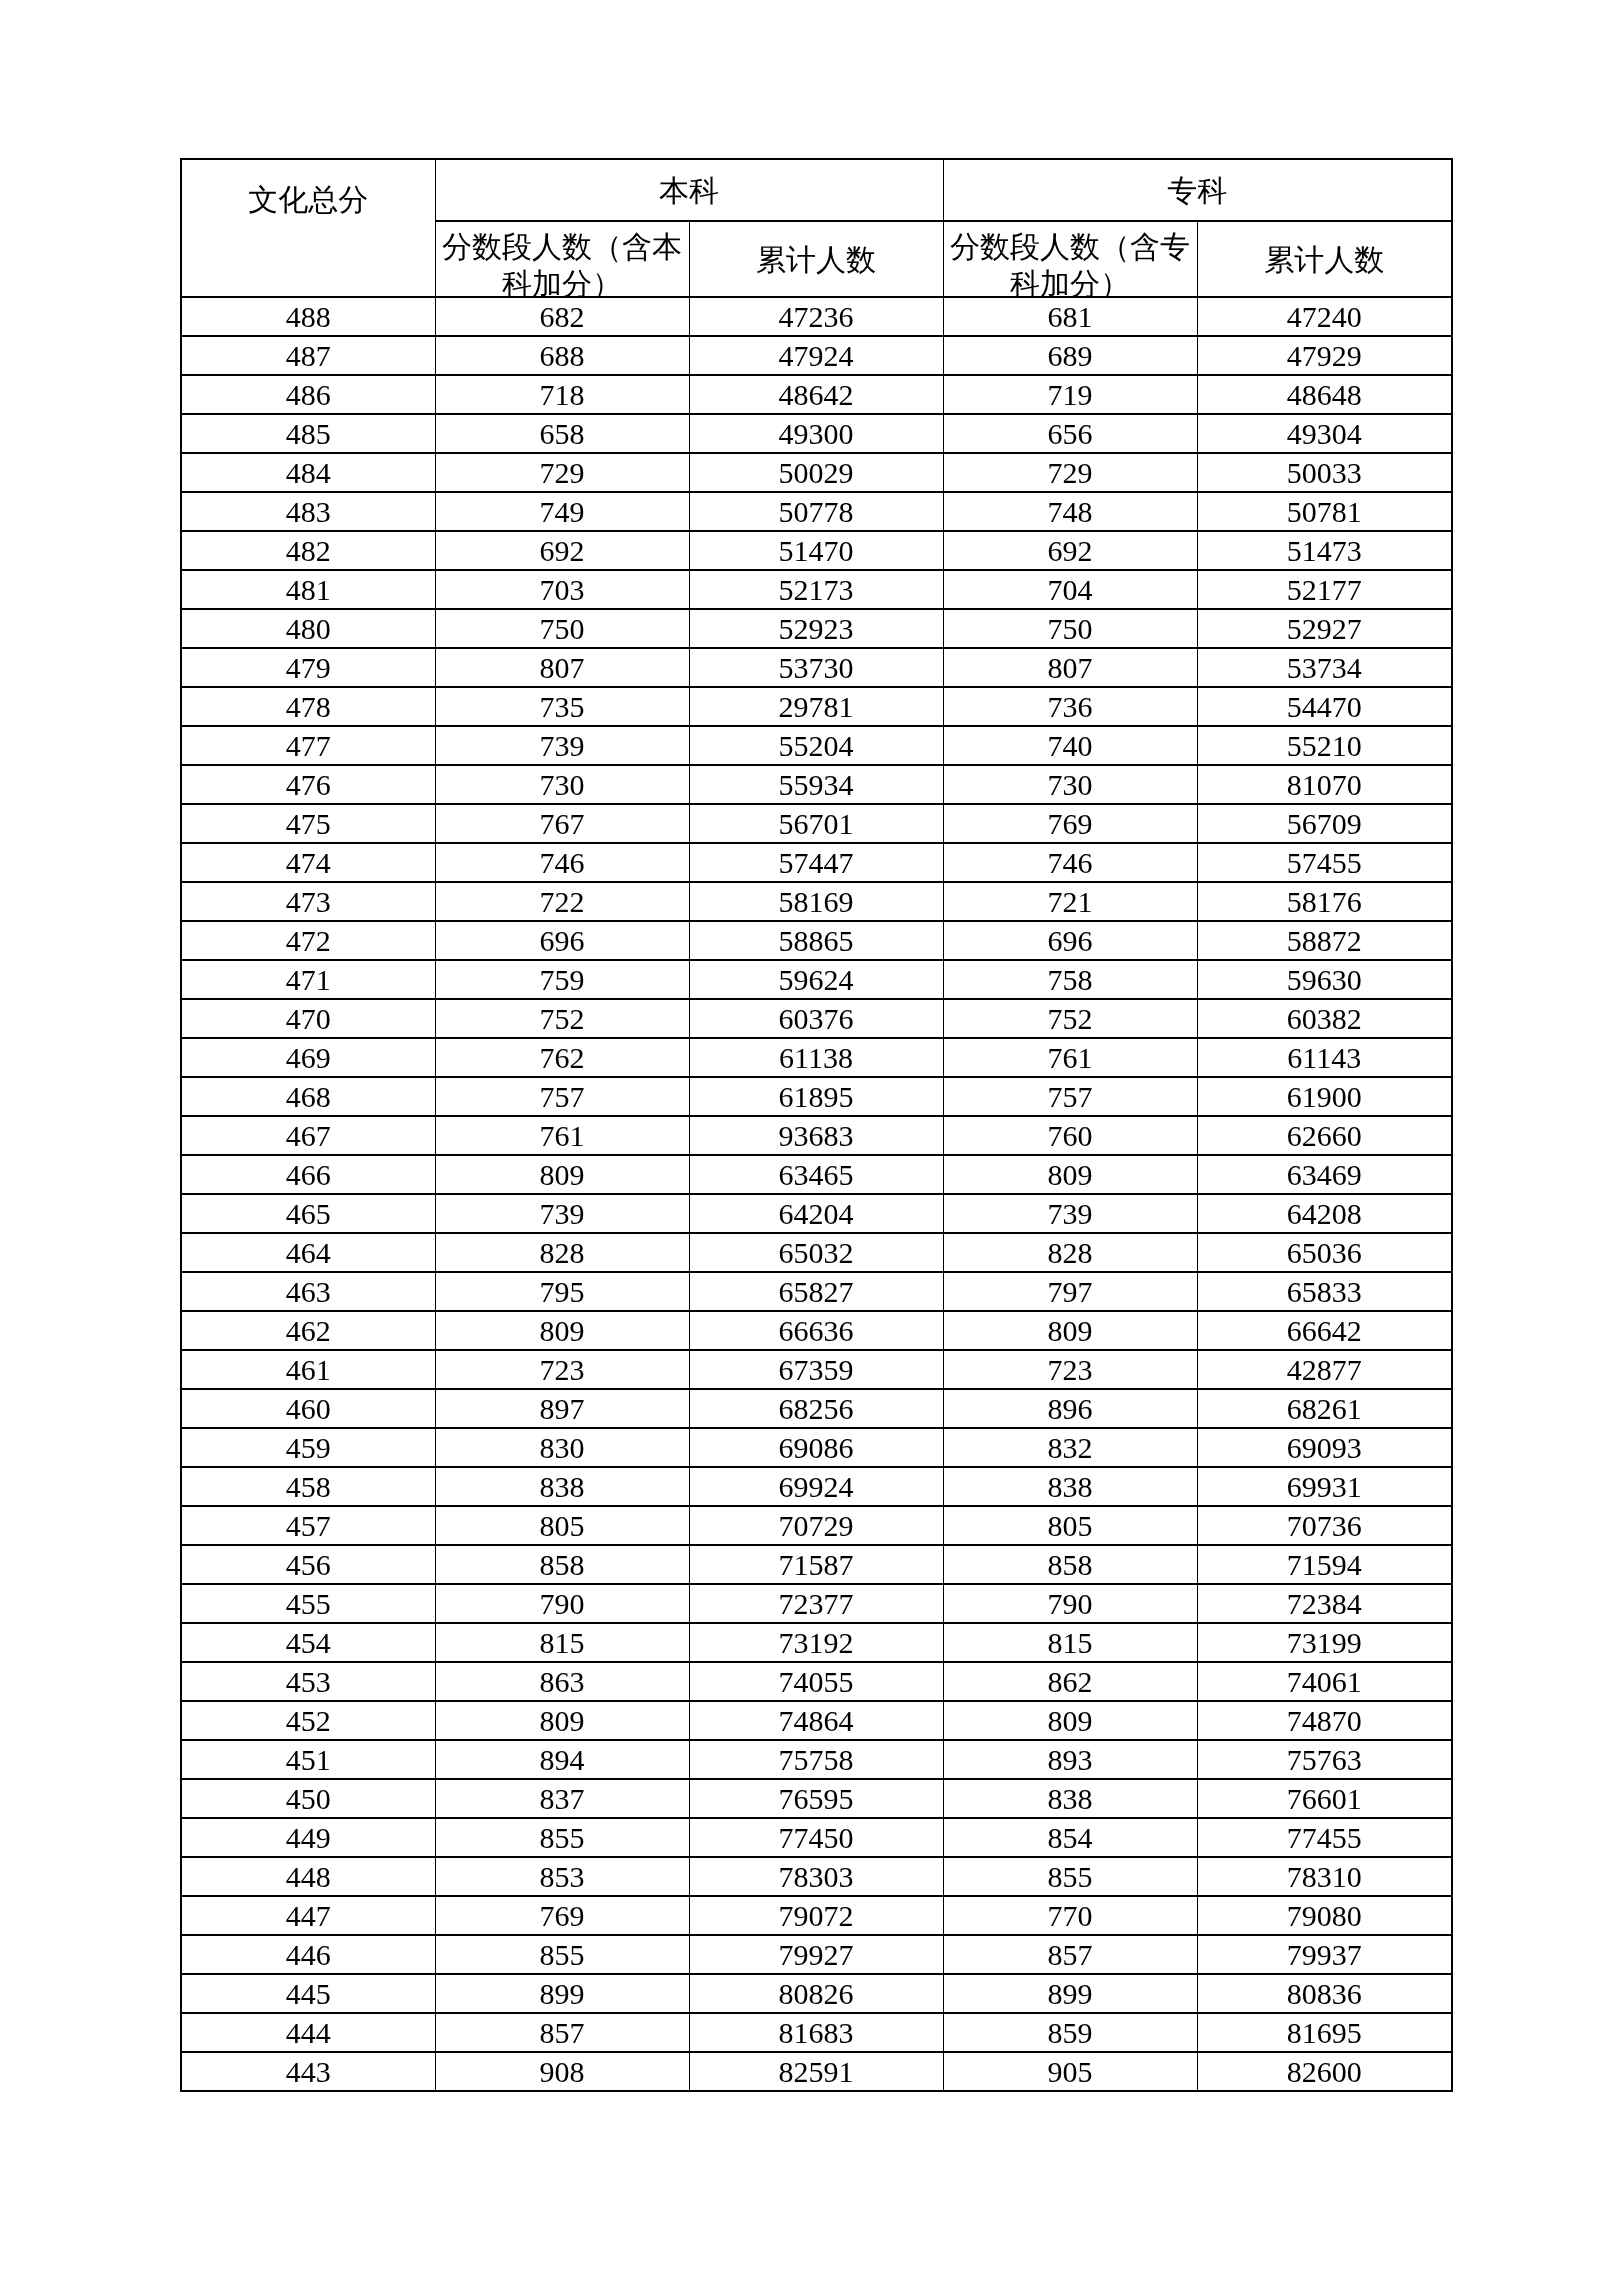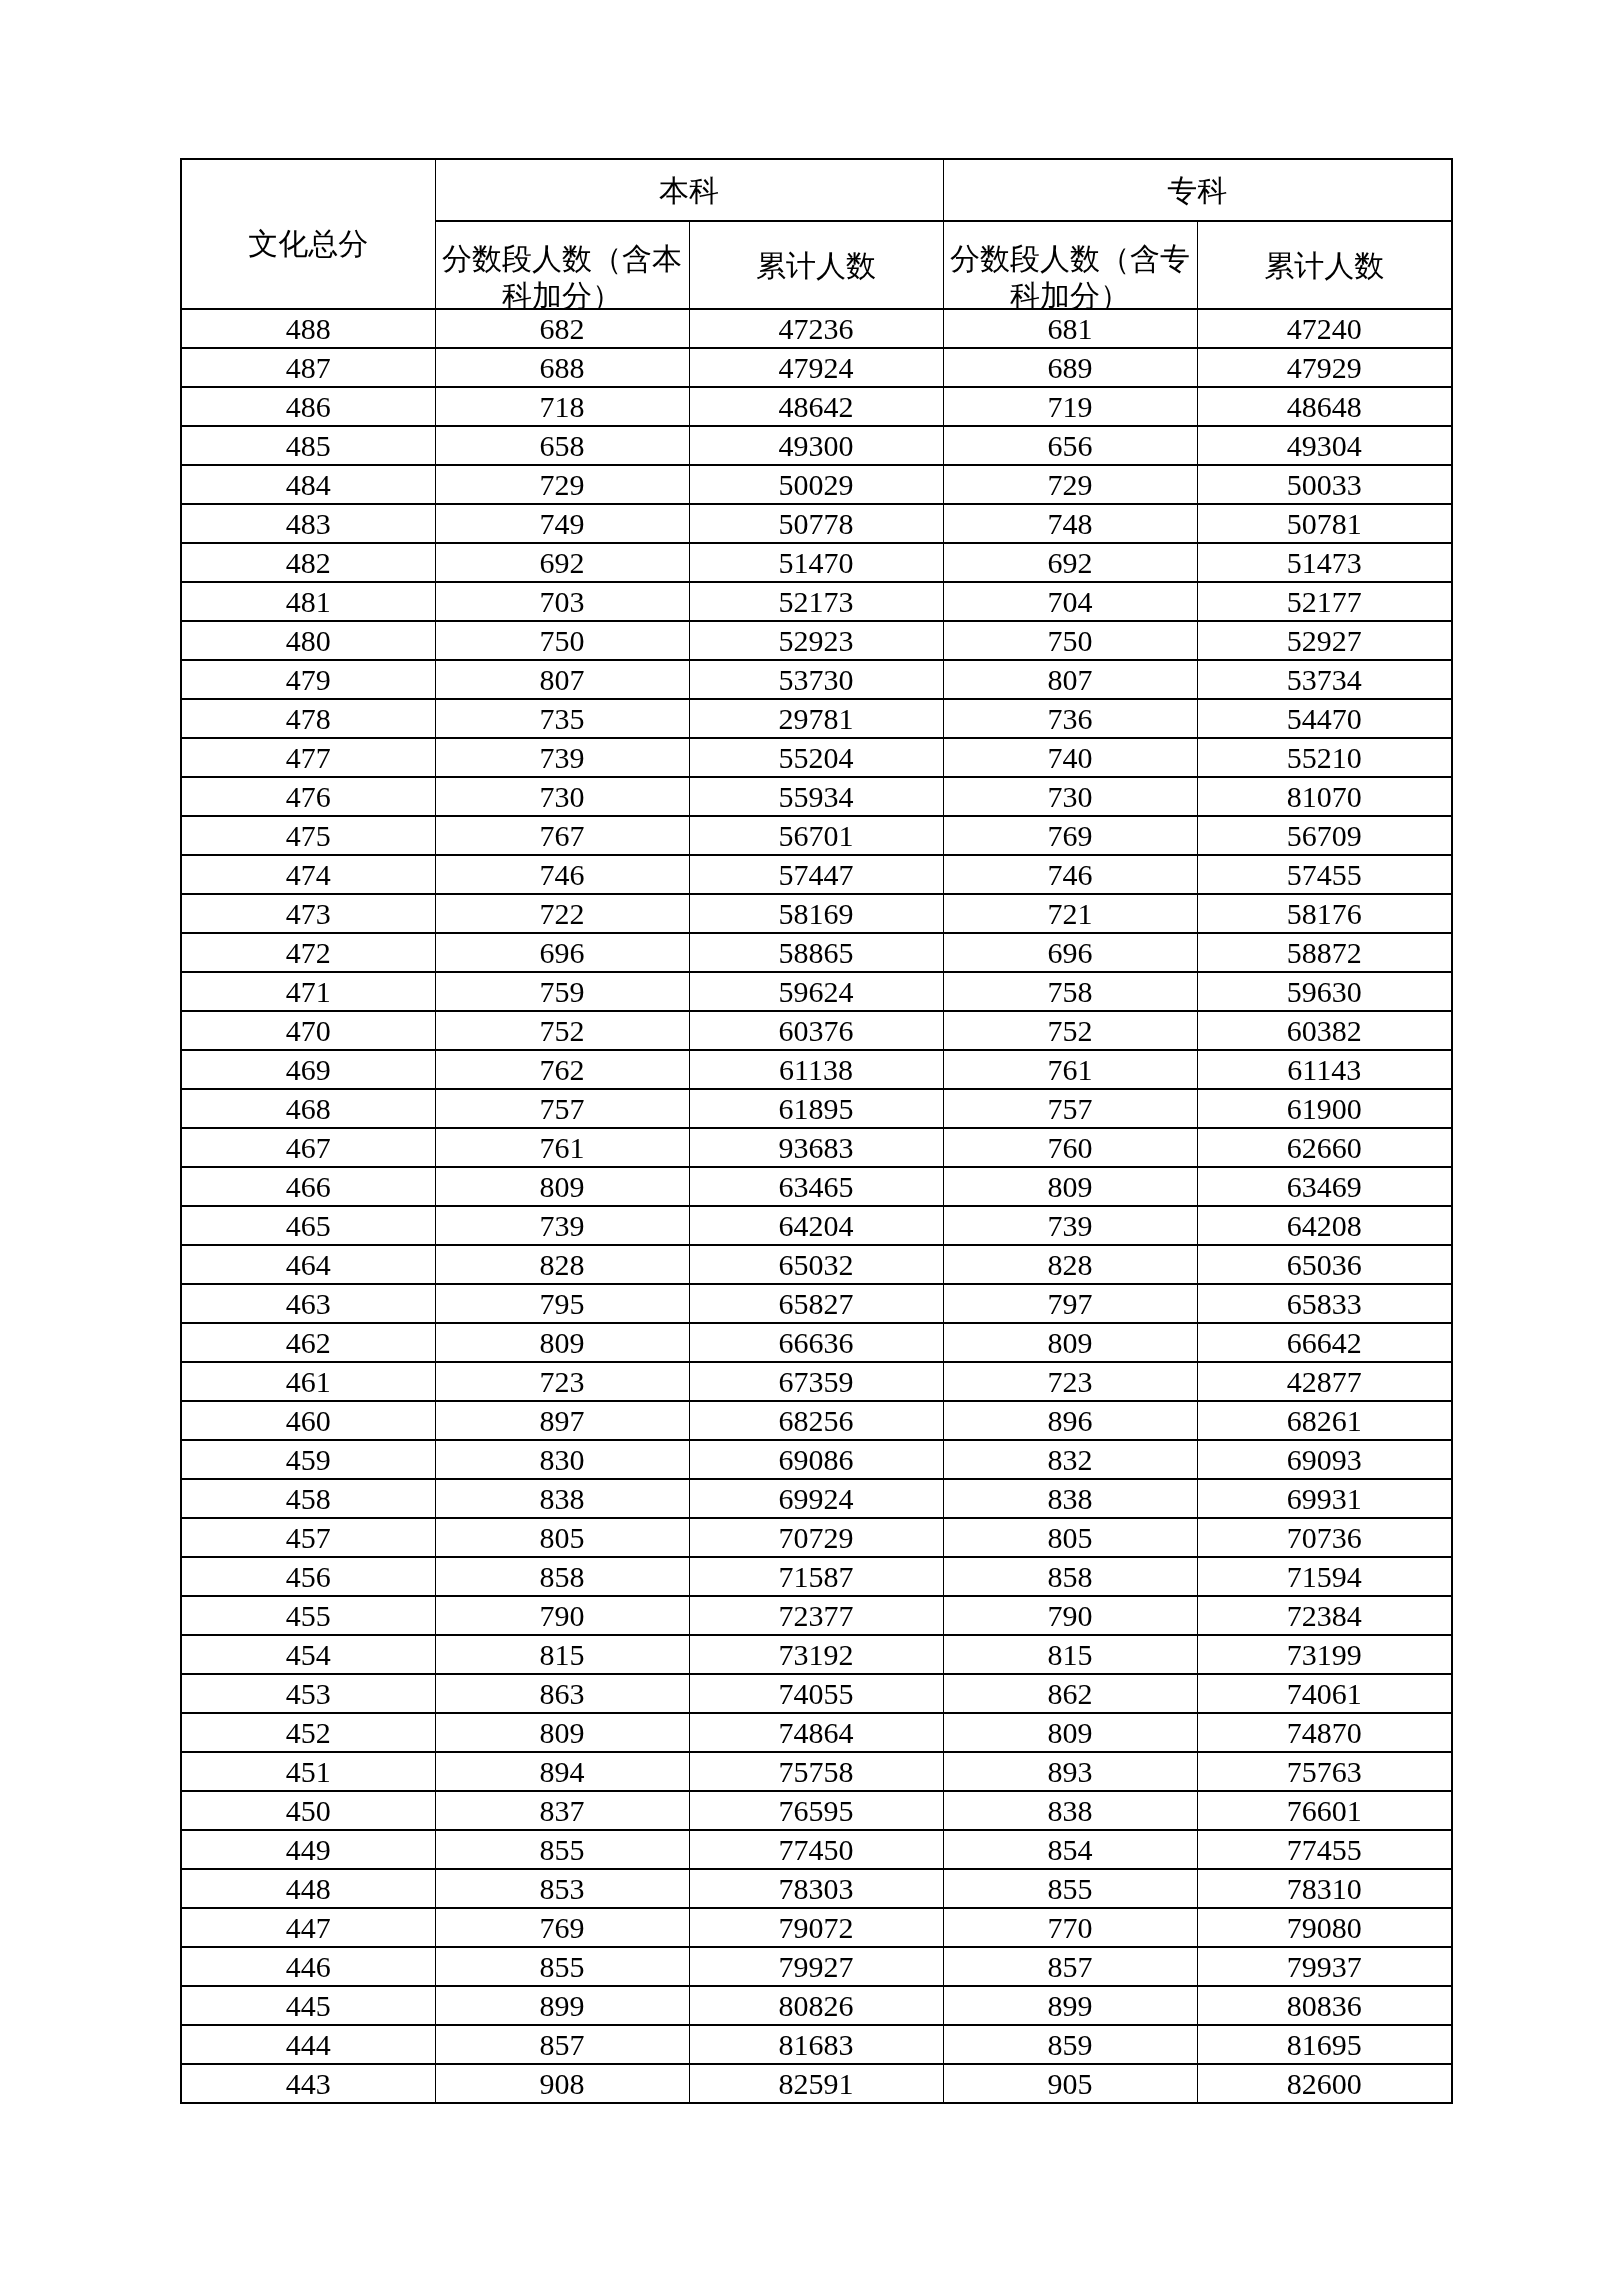--- a/index.html
+++ b/index.html
@@ -29,21 +29,21 @@
   }
   table.score-table th {
     font-family: Liberation Serif, serif;
     font-weight: normal;
     font-size: 30px;
     line-height: 37px;
   }
   tr.hdr1 th { height: 60px; border-bottom: 2px solid #000; }
   tr.hdr2 th { height: 70px; border-bottom: 2.7px solid #000; }
   th.sub-head { font-size: 30px; line-height: 35px; }
-  th.sub-head .clip { display: block; height: 68px; overflow: hidden; padding-top: 18px; }
+  th.sub-head .clip { display: block; height: 68px; overflow: hidden; padding-top: 6px; }
   table.score-table td {
     font-family: "Liberation Serif", serif;
     font-size: 30px;
     height: 37px;
     line-height: 37px;
     border-bottom: 2.7px solid #000;
   }
   .footer {
     position: absolute;
     left: 0; width: 1622px;
@@ -62,21 +62,21 @@
   <table class="score-table">
     <colgroup>
       <col class="c0">
         <col class="c1">
         <col class="c2">
         <col class="c3">
         <col class="c4">
     </colgroup>
     <thead>
       <tr class="hdr1">
-        <th rowspan="2" style="border-bottom:2.7px solid #000; vertical-align: top; padding-top: 65px; margin-left: 8px;">文化总分</th>
+        <th rowspan="2" style="border-bottom:2.7px solid #000; vertical-align: top; padding-top: 21px; margin-left: 8px;">文化总分</th>
         <th colspan="2">本科</th>
         <th colspan="2">专科</th>
       </tr>
       <tr class="hdr2">
         <th class="sub-head">
             <span class="clip">分数段人数（含本科加分）</span>
           </th>
         <th>累计人数</th>
         <th class="sub-head">
             <span class="clip">分数段人数（含专科加分）</span>

